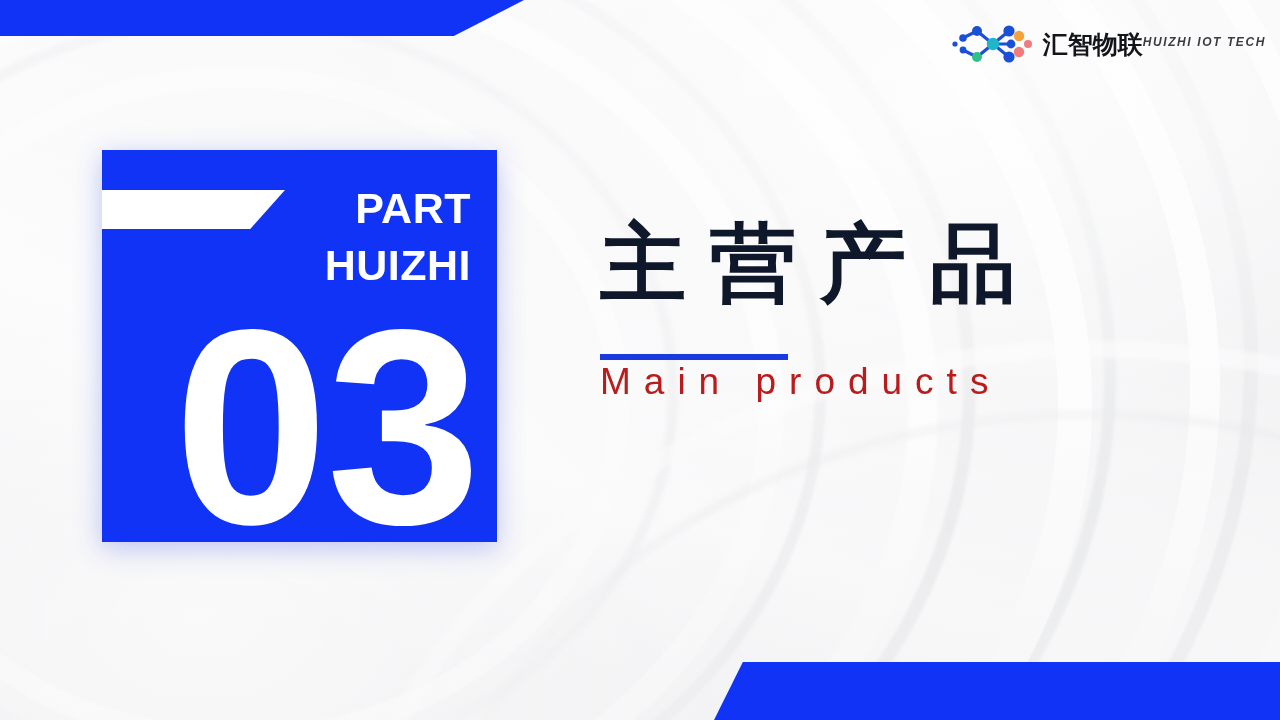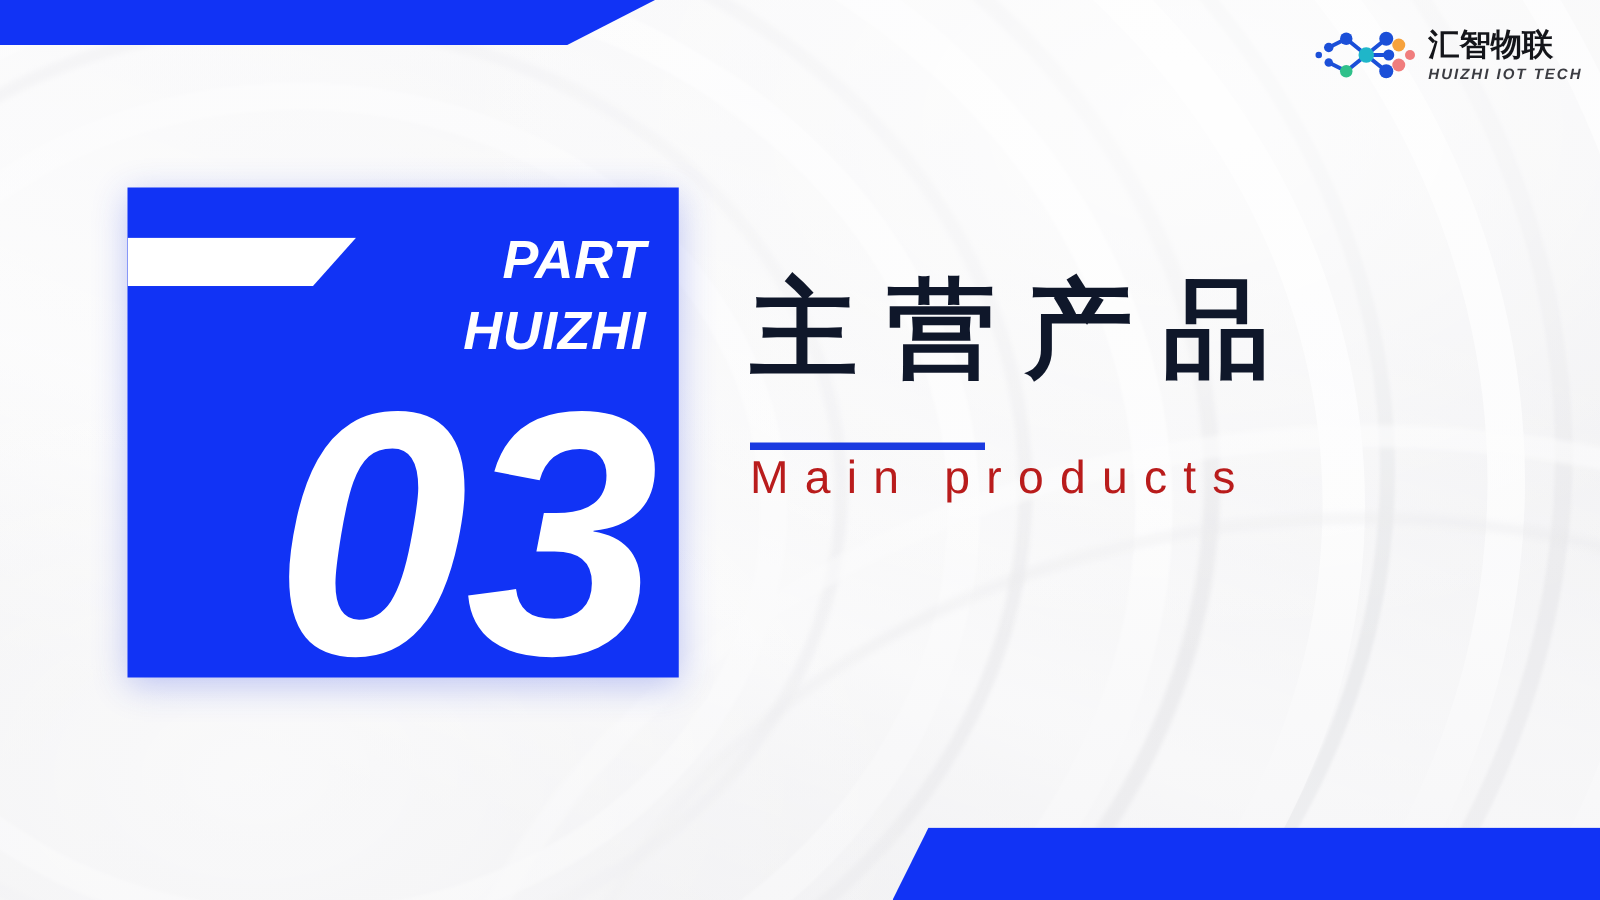--- a/index.html
+++ b/index.html
@@ -151,25 +151,24 @@
     height: 58px;
     background: var(--brand, #1133f5);
     clip-path: polygon(5.1% 0, 100% 0, 100% 100%, 0 100%);
   }
 
   
   .blue-box {
     position: absolute;
     left: 102px;
     top: 150px;
-    width: 441px;
+    width: 395px;
     height: 392px;
     background: #1133f5;
     box-shadow: 0 6px 26px rgba(46,70,230,0.30);
-    font-style: italic;
   }
 
   .white-bar {
     position: absolute;
     left: 0px;
     top: 40px;
     width: 183px;
     height: 39px;
     background: #ffffff;
     clip-path: polygon(0 0, 100% 0, 81% 100%, 0 100%);
@@ -234,21 +233,21 @@
   
   .logo {
     position: absolute;
     right: 14px;
     top: 22px;
     display: flex;
     align-items: center;
     gap: 8px;
   }
   .logo-mark { width: 86px; height: 44px; display: block; }
-  .logo-text { display: flex; flex-direction: column; line-height: 1; }
+  .logo-text { display: flex; line-height: 1; }
   .logo-cn {
     color: #14151a;
     font-weight: bold;
     font-size: 25px;
     letter-spacing: 0px;
   }
   .logo-en {
     color: #3b3c42;
     font-weight: bold;
     font-style: italic;

